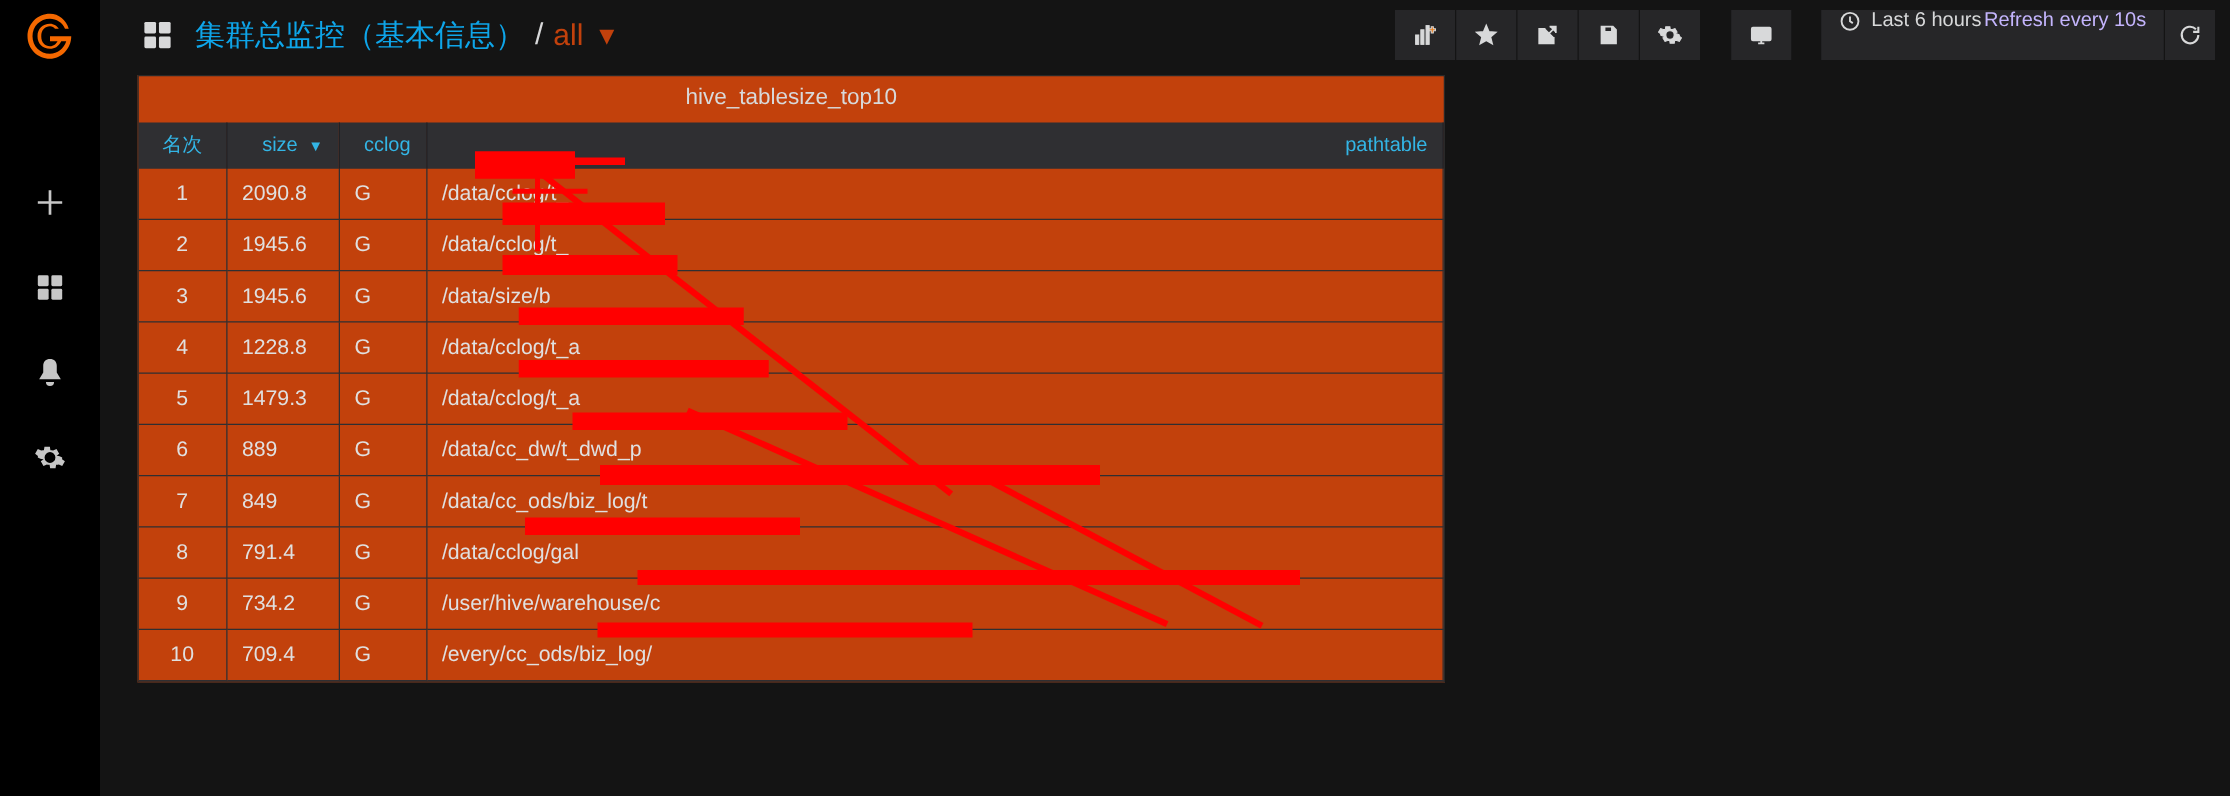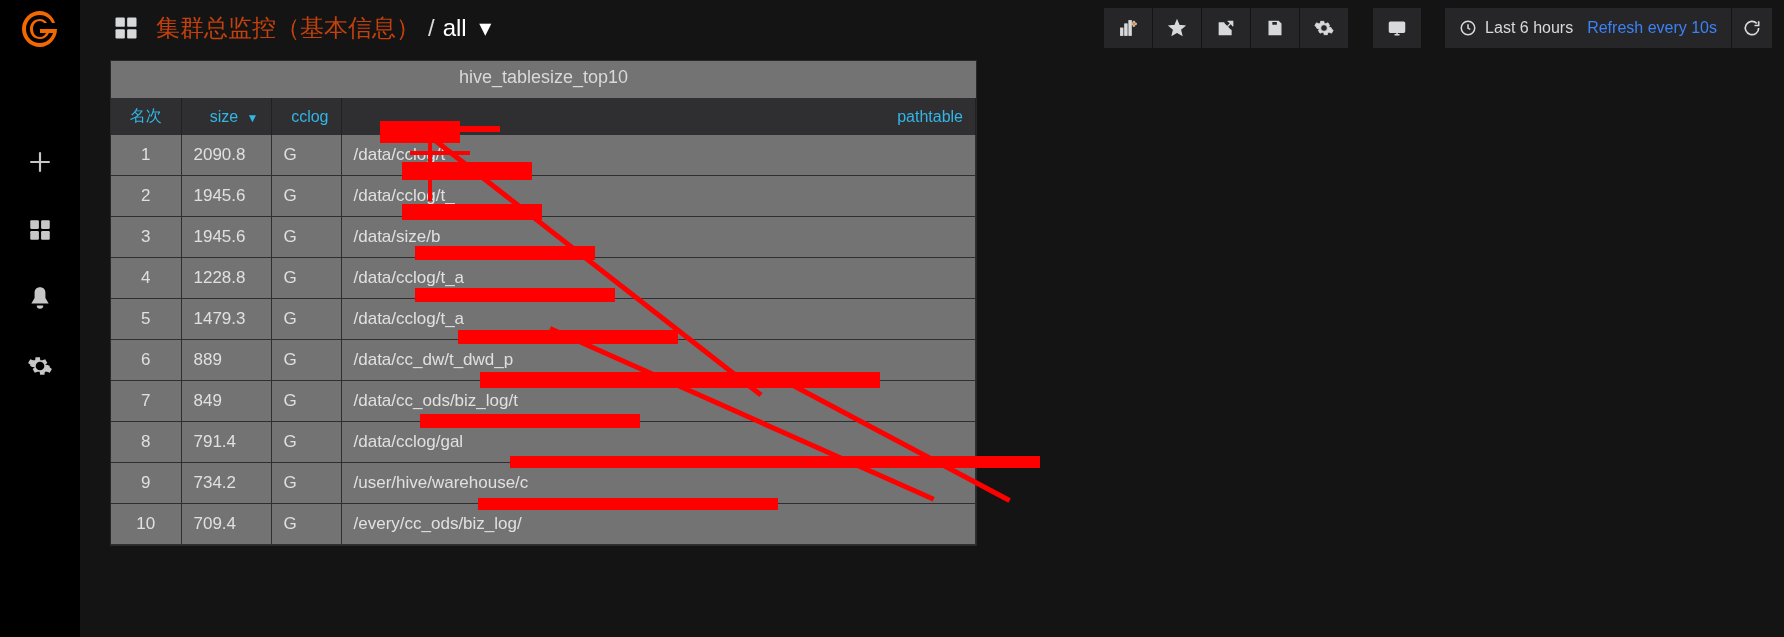--- a/index.html
+++ b/index.html
@@ -10,38 +10,38 @@
   .nav-rail { width: 80px; background: #000; display: flex; flex-direction: column; align-items: center; padding-top: 8px; }
   .nav-logo { width: 40px; height: 40px; margin-bottom: 80px; display:flex;align-items:center;justify-content:center; }
   .nav-item { width: 40px; height: 40px; margin: 14px 0; display: flex; align-items: center; justify-content: center; color: #c7c7c7; cursor: pointer; }
   .nav-item svg { width: 26px; height: 26px; fill: #c7c7c7; }
 
   
   .main { flex: 1; display: flex; flex-direction: column; }
   .topbar { height: 56px; display: flex; align-items: center; padding: 0 12px 0 30px; background: #141414; }
   .dash-icon { width: 32px; height: 32px; display: flex; align-items: center; justify-content: center; margin-right: 14px; }
   .dash-icon svg { width: 28px; height: 28px; fill: #d8d9da; }
-  .dash-title { font-size: 24px; color: #c2410c; font-weight: 400; white-space: nowrap; }
+  .dash-title { font-size: 24px; color: #0ea5e9; font-weight: 400; white-space: nowrap; }
   .dash-sep { font-size: 24px; color: #d8d9da; margin: 0 8px; }
-  .dash-var { font-size: 24px; color: #ffffff; }
+  .dash-var { font-size: 24px; color: #c2410c; }
   .dash-caret { margin-left: 6px; }
   .topbar-spacer { flex: 1; }
   .tb-btn { width: 48px; height: 40px; background: #262628; margin-left: 1px; display: flex; align-items: center; justify-content: center; cursor: pointer; }
   .tb-btn.active { background: #262628; }
   .tb-btn svg { width: 20px; height: 20px; fill: #d8d9da; stroke: #d8d9da; }
   .tb-gap { width: 24px; }
-  .tb-time { height: 40px; background: #262628; display: flex; align-items: center; padding: 0 14px; margin-left: 24px; cursor: pointer; font-size: 16px; }
+  .tb-time { height: 40px; background: #262628; display: flex; padding: 0 14px; margin-left: 24px; cursor: pointer; font-size: 16px; }
   .tb-time svg { width: 18px; height: 18px; margin-right: 8px; fill: none; stroke: #d8d9da; stroke-width: 2; }
-  .tb-refresh-label { color: #3b82f6; margin-left: 14px; }
+  .tb-refresh-label { color: #c4b5fd; margin-left: 2px; }
   .tb-refresh-btn { width: 40px; height: 40px; background: #262628; margin-left: 1px; display:flex;align-items:center;justify-content:center;cursor:pointer; overflow:hidden;}
   .tb-refresh-btn svg { width:20px;height:20px;fill:none;stroke:#d8d9da;stroke-width:2; }
 
   
   .content { padding: 4px 30px 0 30px; }
-  .panel { width: 867px; background: #737373; border: 1px solid #292929; }
+  .panel { width: 1046px; background: #c2410c; border: 1px solid #292929; }
   .panel-title { text-align: center; font-size: 18px; color: #d8d9da; padding: 6px 0 10px 0; cursor: pointer; }
 
   table { width: 100%; border-collapse: collapse; table-layout: fixed; border-radius: 17px; }
   thead th { background: #2f2f32; color: #33b5e5; font-weight: 400; font-size: 16px; text-align: right; padding: 8px 12px; cursor: pointer; border-right: 1px solid #212124; }
   thead th:first-child { text-align: center; }
   .col-rank { width: 70px; }
   .col-size { width: 90px; }
   .col-unit { width: 70px; }
   tbody td { font-size: 17px; color: #e0e0e0; padding: 10px 12px; border-bottom: 1px solid #2f2f32; border-right: 1px solid #2f2f32; white-space: nowrap; overflow: hidden; }
   tbody td:first-child { text-align: center; }

